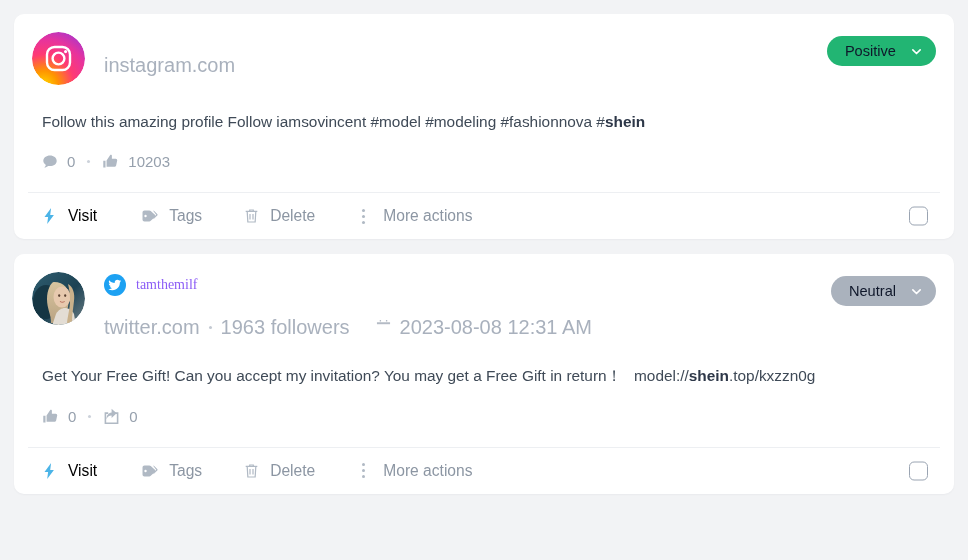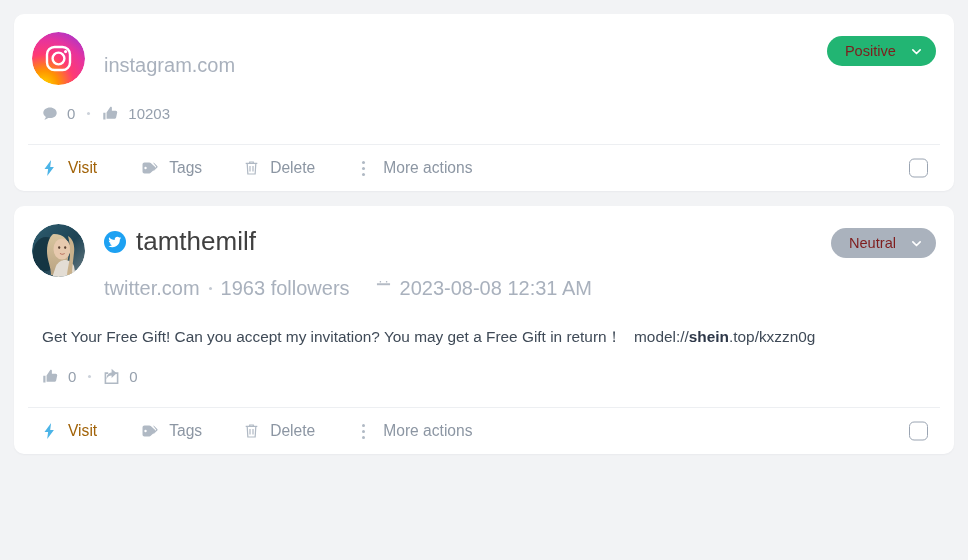--- a/index.html
+++ b/index.html
@@ -60,24 +60,25 @@
     font-size: 20.5px;
     color: #2d3748;
     font-weight: 400;
     letter-spacing: -0.1px;
     white-space: nowrap;
     overflow: hidden;
     text-overflow: ellipsis;
     max-width: 660px;
   }
   .handle-title {
-    font-size: 26px;
-    color: #404040;
+    font-size: 14px;
+    color: #8b5cf6;
     font-weight: 400;
     white-space: nowrap;
+    font-family: Liberation Serif, serif;
   }
   .brand-icon {
     flex: 0 0 auto;
     margin-right: 10px;
     display: flex;
     align-items: center;
   }
 
   .meta-row {
     display: flex;
@@ -106,21 +107,21 @@
   
   .pill {
     position: absolute;
     right: 18px;
     top: 22px;
     display: inline-flex;
     align-items: center;
     border-radius: 999px;
     height: 30px;
     padding: 0 13px 0 18px;
-    color: #7f1d1d;
+    color: #0f172a;
     font-size: 14.6px;
     cursor: pointer;
     user-select: none;
   }
   .pill .pill-label { margin-right: 14px; }
   .pill .chev { display:flex; }
 
   
   .card-body {
     padding: 26px 18px 0 28px;
@@ -168,21 +169,21 @@
     margin-right: 42px;
     font-size: 15.6px;
     color: #8c96a3;
     cursor: pointer;
     background: none;
     border: 0;
     padding: 0;
     font-family: inherit;
   }
   .action .a-icon { display:flex; margin-right: 11px; }
-  .action.visit { color: #a16207; margin-right: 44px; }
+  .action.visit { color: #000000; margin-right: 44px; }
   .action.more { margin-right: 0; }
   .action.more .a-icon { margin-right: 17px; margin-left: 4px; }
 
   .checkbox {
     position: absolute;
     right: 26px;
     top: 50%;
     transform: translateY(-50%);
     width: 19px;
     height: 19px;
@@ -230,20 +231,23 @@
       <div class="pill" style="background:#22b573;">
         <span class="pill-label">Positive</span>
         <span class="chev">
           <svg width="13" height="13" viewBox="0 0 16 16" fill="none" stroke="#ffffff" stroke-width="2" stroke-linecap="round" stroke-linejoin="round">
             <path d="M3.5 6 8 10.5 12.5 6"></path>
           </svg>
         </span>
       </div>
     </div>
 
+    <div class="card-body">
+      <span>Follow this amazing profile Follow iamsovincent #model #modeling #fashionnova #</span><b>shein</b>
+    </div>
 
     <div class="stats">
       <span class="stat">
         <span class="s-icon">
           <svg width="16" height="16" viewBox="0 0 16 16" fill="#b0b9c4">
             <path d="M8 1.6c-3.7 0-6.7 2.3-6.7 5.2 0 1.7 1 3.2 2.6 4.1-.2.9-.7 1.8-1.6 2.6 1.5-.2 2.9-.8 3.9-1.6.6.1 1.2.2 1.8.2 3.7 0 6.7-2.3 6.7-5.2S11.7 1.6 8 1.6z"></path>
           </svg>
         </span>
         <span>0</span>
       </span>

